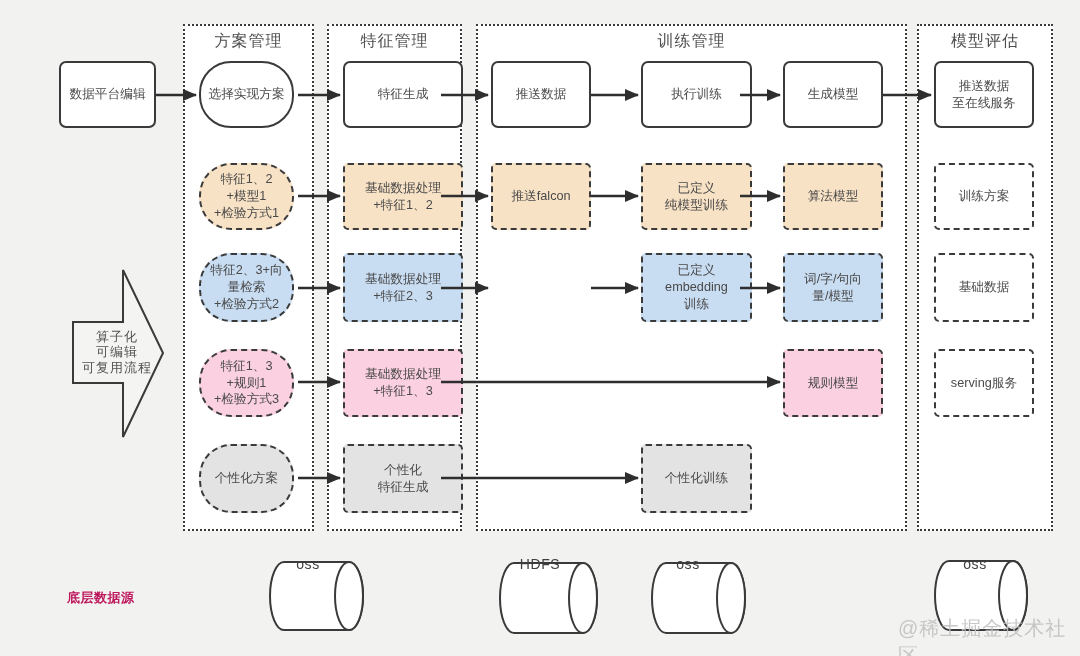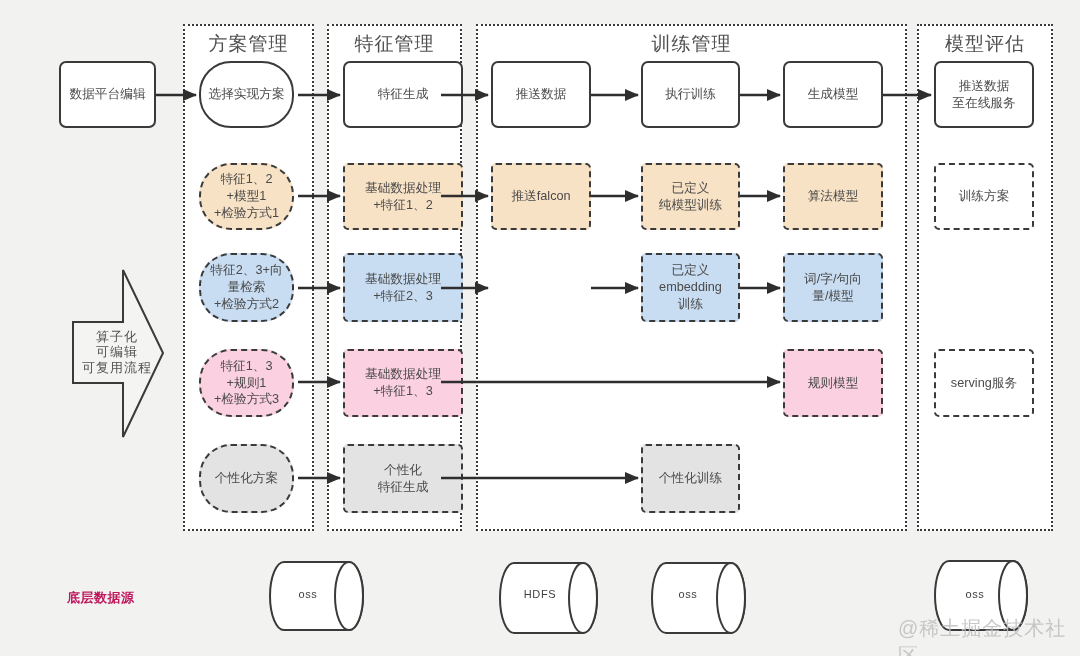--- a/index.html
+++ b/index.html
@@ -12,21 +12,21 @@
     background:var(--bg);
     font-family:"Liberation Sans","DejaVu Sans",sans-serif;
     color:var(--text);
   }
   .container{
     position:absolute;top:24px;height:507px;background:var(--panel);
     border:2px dotted var(--border);box-sizing:border-box;z-index:1;
   }
   .container .title{
     position:absolute;top:5px;left:0;right:0;text-align:center;
-    font-size:19px;color:#4f4f4f;letter-spacing:1px;
+    font-size:16px;color:#4f4f4f;letter-spacing:1px;
   }
   #sec-plan{left:183px;width:131px;}
   #sec-feature{left:327px;width:135px;}
   #sec-train{left:476px;width:431px;}
   #sec-eval{left:917px;width:136px;}
 
   .box{
     position:absolute;z-index:2;box-sizing:border-box;
     display:flex;align-items:center;justify-content:center;text-align:center;
     background:#fff;border:2px solid var(--border);border-radius:7px;
@@ -35,21 +35,21 @@
   .dashedbox{border:2.5px dashed var(--border);border-radius:5px;}
   .fill-orange{background:var(--orange);}
   .fill-blue{background:var(--blue);}
   .fill-pink{background:var(--pink);}
   .fill-gray{background:var(--gray);}
 
   .col-entry{left:59px;width:97px;}
   .col-c1{left:199px;width:95px;border-radius:32px;}
   .col-c2{left:343px;width:120px;}
   .col-t1{left:491px;width:100px;}
-  .col-t2{left:641px;width:99px;}
+  .col-t2{left:641px;width:111px;}
   .col-t3{left:783px;width:100px;}
   .col-c4{left:934px;width:100px;}
 
   .r1{top:61px;height:67px;}
   .r2{top:163px;height:67px;}
   .r3{top:253px;height:69px;}
   .r4{top:349px;height:68px;}
   .r5{top:444px;height:69px;}
 
   svg.overlay{position:absolute;left:0;top:0;z-index:3;pointer-events:none;}
@@ -57,22 +57,22 @@
   #ah path{fill:var(--arrow);}
   .bigarrow{fill:#f4f4f3;stroke:var(--border);stroke-width:2;stroke-linejoin:miter;}
   .cyl{fill:#ffffff;stroke:var(--border);stroke-width:2;}
 
   .bigarrow-label{
     position:absolute;left:64px;top:329px;width:106px;z-index:4;
     text-align:center;font-size:13px;line-height:1.18;color:#525252;
     white-space:pre-line;letter-spacing:1px;
   }
   .cyl-label{
-    position:absolute;top:588px;width:80px;z-index:4;text-align:center;
-    font-size:11px;letter-spacing:.6px;color:#3f3f3f;
+    position:absolute;top:556px;width:80px;z-index:4;text-align:center;
+    font-size:14px;letter-spacing:.6px;color:#3f3f3f;
   }
   #cyl-label-1{left:268px;}
   #cyl-label-2{left:500px;}
   #cyl-label-3{left:648px;}
   #cyl-label-4{left:935px;}
 
   .datasource-label{
     position:absolute;left:67px;top:589px;z-index:4;
     font-size:13px;font-weight:bold;color:#be185d;letter-spacing:.5px;
   }
@@ -122,20 +122,21 @@
   <div class="box dashedbox fill-blue col-c1 r3">特征2、3+向
 量检索
 +检验方式2</div>
   <div class="box dashedbox fill-blue col-c2 r3">基础数据处理
 +特征2、3</div>
   <div class="box dashedbox fill-blue col-t2 r3">已定义
 embedding
 训练</div>
   <div class="box dashedbox fill-blue col-t3 r3">词/字/句向
 量/模型</div>
+  <div class="box dashedbox col-c4 r3">基础数据</div>
 
   <div class="box dashedbox fill-pink col-c1 r4">特征1、3
 +规则1
 +检验方式3</div>
   <div class="box dashedbox fill-pink col-c2 r4">基础数据处理
 +特征1、3</div>
   <div class="box dashedbox fill-pink col-t3 r4">规则模型</div>
   <div class="box dashedbox col-c4 r4">serving服务</div>
 
   <div class="box dashedbox fill-gray col-c1 r5">个性化方案</div>

